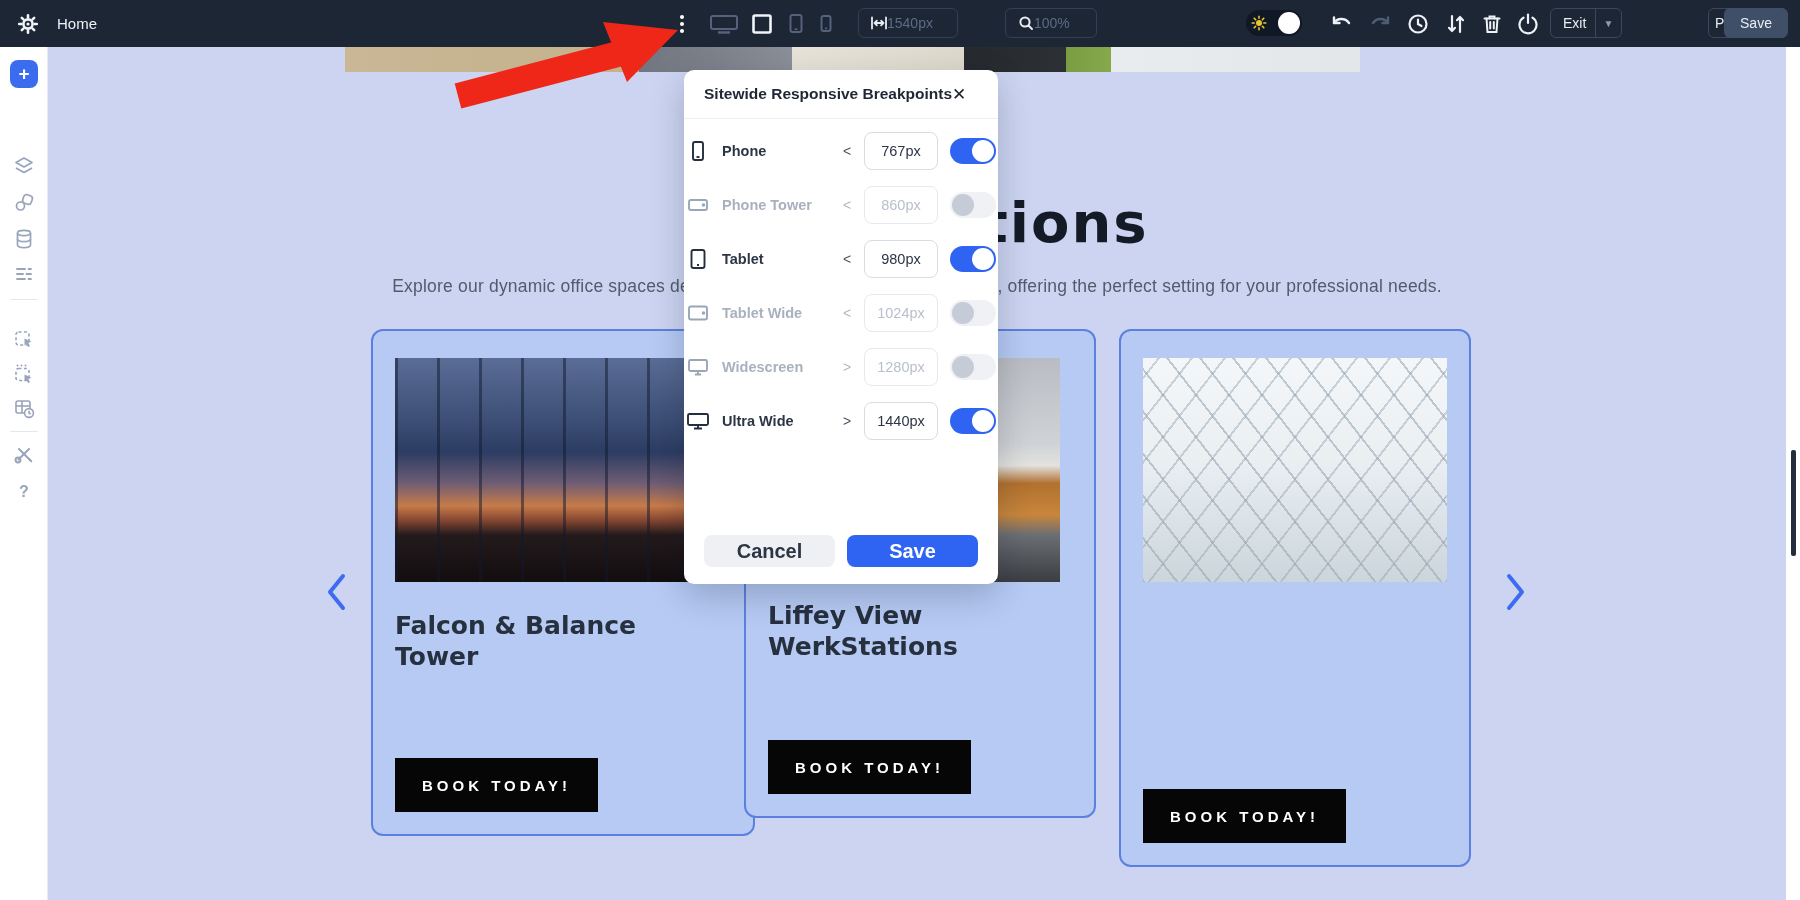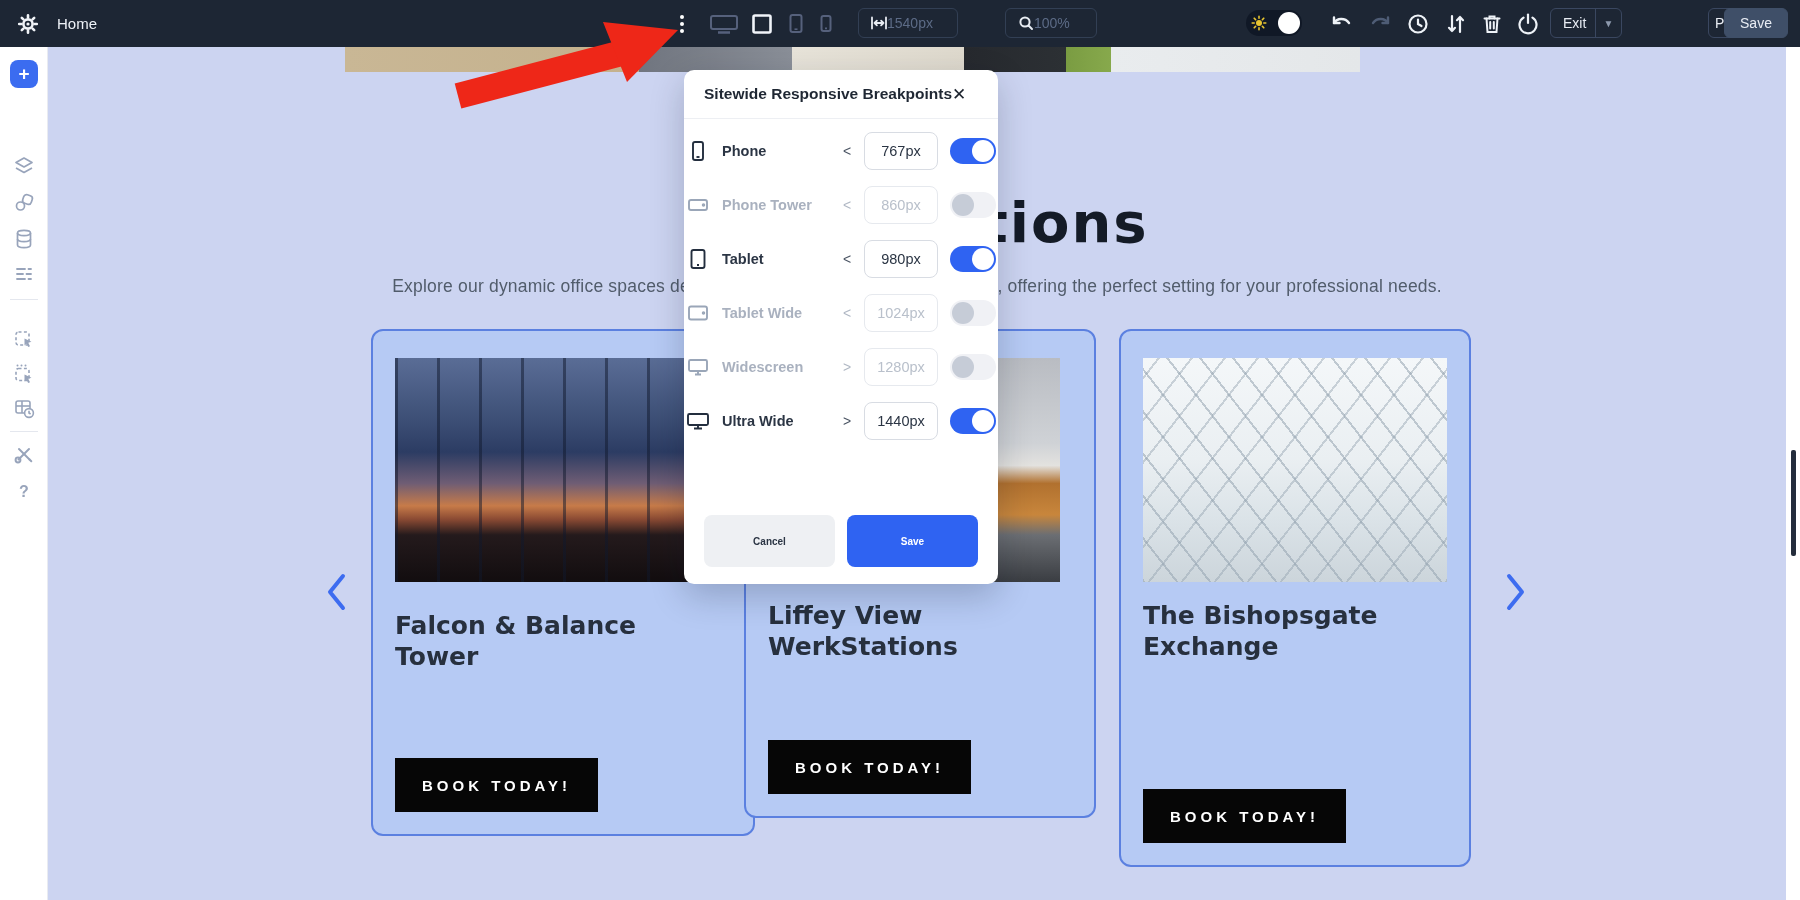--- a/index.html
+++ b/index.html
@@ -83,22 +83,22 @@
   .mtoggle { width:46px; height:26px; border-radius:13px; background:#f0f1f5; margin-left:12px; position:relative; cursor:pointer; flex:none; }
   .mtoggle .knob { position:absolute; left:2px; top:2px; width:22px; height:22px; border-radius:50%; background:#c6ccd7; transition:none; }
   .mtoggle.on { background:#2f63f2; }
   .mtoggle.on .knob { left:auto; right:2px; background:#fff; }
   .mbase { width:140px; font-size:14.5px; color:#9aa4b4; }
   .mrow.dis .mlabel { color:#a9b1bf; }
   .mrow.dis .mcomp { color:#b0b8c4; }
   .mrow.dis .minput { border-color:#e6e9ee; color:#b9c0cb; }
   .mrow.dis svg * { stroke:#9aa6b8; }
   .modal-foot { position:absolute; left:0; bottom:17px; width:100%; padding:0 20px; display:flex; gap:12px; }
-  .mbtn { flex:1; height:52px; border:none; border-radius:8px; font-family:"Liberation Sans",sans-serif;
-    font-size:10px; font-weight:600; cursor:pointer; }
+  .mbtn { flex:1; height:32px; border:none; border-radius:8px; font-family:"Liberation Sans",sans-serif;
+    font-size:20px; font-weight:600; cursor:pointer; }
   .mbtn.cancel { background:#eef0f3; color:#2b3544; }
   .mbtn.save { background:#2f63f2; color:#fff; }
 
   
   .scroll-thumb { position:absolute; left:1791px; top:450px; width:5px; height:106px; background:#242d3c; border-radius:2px; z-index:5; cursor:pointer; }
 </style>
 </head>
 <body>
 
 <div id="app">
@@ -114,21 +114,20 @@
     <div class="card-title">Falcon &amp; Balance Tower</div>
     <button class="card-cta">BOOK TODAY!</button>
   </div>
   <div class="card c2">
     <div class="card-img"></div>
     <div class="card-title">Liffey View WerkStations</div>
     <button class="card-cta">BOOK TODAY!</button>
   </div>
   <div class="card c3">
     <div class="card-img"></div>
-    <div class="card-title">The Bishopsgate Exchange</div>
     <button class="card-cta">BOOK TODAY!</button>
   </div>
 
   <svg class="chev left" viewBox="0 0 30 44">
     <polyline points="21,6 8,22 21,38" fill="none" stroke="#3d6cf0" stroke-width="4" stroke-linecap="round" stroke-linejoin="round"></polyline>
   </svg>
   <svg class="chev right" viewBox="0 0 30 44">
     <polyline points="9,6 22,22 9,38" fill="none" stroke="#3d6cf0" stroke-width="4" stroke-linecap="round" stroke-linejoin="round"></polyline>
   </svg>
 

